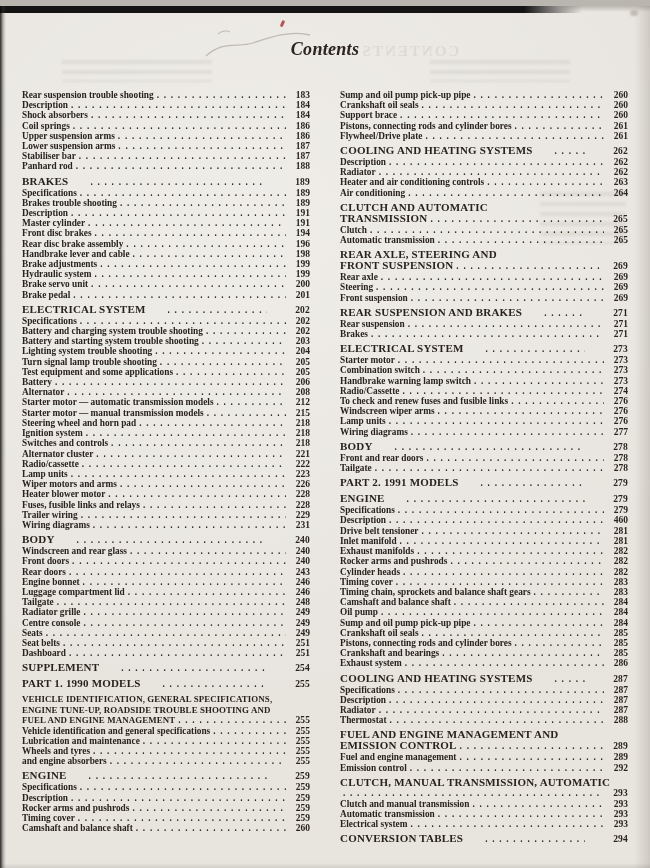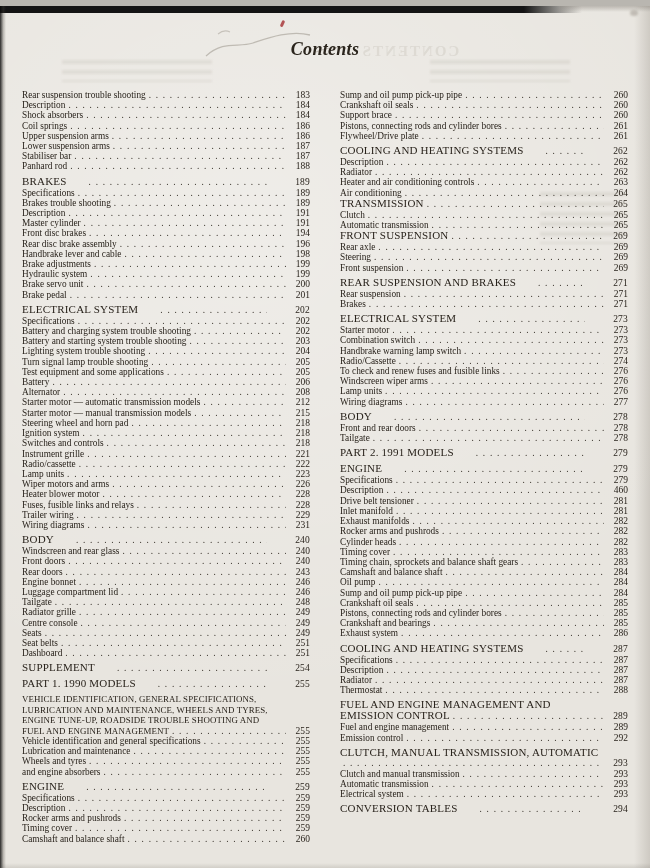--- a/index.html
+++ b/index.html
@@ -34,21 +34,21 @@
   .bleed.b2{left:430px;top:54px;width:140px;height:22px;}
   .bleed.b3{left:540px;top:186px;width:86px;height:52px;}
   
   .title{position:absolute;top:33px;left:0;right:0;margin:0;text-align:center;
     font-style:italic;font-weight:600;font-size:18px;color:#2b251d;letter-spacing:0.3px;}
   .ghost-title{position:absolute;top:37px;left:320px;width:180px;text-align:center;
     transform:scaleX(-1);font-weight:bold;font-size:15px;letter-spacing:2px;
     color:rgba(95,85,70,0.10);}
   
   .columns{position:absolute;top:84px;left:22px;display:flex;gap:30px;}
-  .col{width:288px;color:#29231c;font-weight:normal;font-size:9.3px;line-height:10.2px;}
+  .col{width:288px;color:#29231c;font-weight:bold;font-size:9.3px;line-height:10.2px;}
   .row{display:flex;align-items:baseline;}
   .row .label{white-space:nowrap;flex:0 0 auto;}
   .row .dots{flex:1 1 0;min-width:0;overflow:hidden;white-space:nowrap;
     font-size:9.3px;letter-spacing:1.2px;padding:0 3px;color:#2e2820;}
   .row .pnum{flex:0 0 auto;min-width:24px;text-align:right;font-size:9.5px;}
   .row.header{font-size:11px;line-height:11px;letter-spacing:0.2px;}
   .row.subheader{font-size:8.9px;line-height:10.4px;letter-spacing:0.1px;}
   .row.sect{margin-top:4px;gap:19px;}
 </style>
 </head>
@@ -242,21 +242,21 @@
           <span class="label">Ignition system</span>
           <span class="dots">. . . . . . . . . . . . . . . . . . . . . . . . . . . . . . . . . . . . . . . . . . . . . . . . . . . . . . . . . . . . </span>
           <span class="pnum">218</span>
         </div>
         <div class="row entry">
           <span class="label">Switches and controls</span>
           <span class="dots">. . . . . . . . . . . . . . . . . . . . . . . . . . . . . . . . . . . . . . . . . . . . . . . . . . . . . . . . . . . . </span>
           <span class="pnum">218</span>
         </div>
         <div class="row entry">
-          <span class="label">Instrument grille</span>
+          <span class="label">Alternator cluster</span>
           <span class="dots">. . . . . . . . . . . . . . . . . . . . . . . . . . . . . . . . . . . . . . . . . . . . . . . . . . . . . . . . . . . . </span>
           <span class="pnum">221</span>
         </div>
         <div class="row entry">
           <span class="label">Radio/cassette</span>
           <span class="dots">. . . . . . . . . . . . . . . . . . . . . . . . . . . . . . . . . . . . . . . . . . . . . . . . . . . . . . . . . . . . </span>
           <span class="pnum">222</span>
         </div>
         <div class="row entry">
           <span class="label">Lamp units</span>
@@ -355,23 +355,20 @@
         </div>
         <div class="row header sect">
           <span class="label">PART 1. 1990 MODELS</span>
           <span class="dots">. . . . . . . . . . . . . . . . . . . . . . . . . . . . . . . . . . . . . . . . . . . . . . . . . . . . . . . . . . . . </span>
           <span class="pnum">255</span>
         </div>
         <div class="row subheader sect">
           <span class="label">VEHICLE IDENTIFICATION, GENERAL SPECIFICATIONS,</span>
         </div>
         <div class="row subheader">
-          <span class="label">LUBRICATION AND MAINTENANCE, WHEELS AND TYRES,</span>
-        </div>
-        <div class="row subheader">
           <span class="label">ENGINE TUNE-UP, ROADSIDE TROUBLE SHOOTING AND</span>
         </div>
         <div class="row subheader">
           <span class="label">FUEL AND ENGINE MANAGEMENT</span>
           <span class="dots">. . . . . . . . . . . . . . . . . . . . . . . . . . . . . . . . . . . . . . . . . . . . . . . . . . . . . . . . . . . . </span>
           <span class="pnum">255</span>
         </div>
         <div class="row entry">
           <span class="label">Vehicle identification and general specifications</span>
           <span class="dots">. . . . . . . . . . . . . . . . . . . . . . . . . . . . . . . . . . . . . . . . . . . . . . . . . . . . . . . . . . . . </span>
@@ -467,34 +464,40 @@
         <div class="row entry">
           <span class="label">Heater and air conditioning controls</span>
           <span class="dots">. . . . . . . . . . . . . . . . . . . . . . . . . . . . . . . . . . . . . . . . . . . . . . . . . . . . . . . . . . . . </span>
           <span class="pnum">263</span>
         </div>
         <div class="row entry">
           <span class="label">Air conditioning</span>
           <span class="dots">. . . . . . . . . . . . . . . . . . . . . . . . . . . . . . . . . . . . . . . . . . . . . . . . . . . . . . . . . . . . </span>
           <span class="pnum">264</span>
         </div>
+        <div class="row header sect">
+          <span class="label">CLUTCH AND AUTOMATIC</span>
+        </div>
         <div class="row header">
           <span class="label">TRANSMISSION</span>
           <span class="dots">. . . . . . . . . . . . . . . . . . . . . . . . . . . . . . . . . . . . . . . . . . . . . . . . . . . . . . . . . . . . </span>
           <span class="pnum">265</span>
         </div>
         <div class="row entry">
           <span class="label">Clutch</span>
           <span class="dots">. . . . . . . . . . . . . . . . . . . . . . . . . . . . . . . . . . . . . . . . . . . . . . . . . . . . . . . . . . . . </span>
           <span class="pnum">265</span>
         </div>
         <div class="row entry">
           <span class="label">Automatic transmission</span>
           <span class="dots">. . . . . . . . . . . . . . . . . . . . . . . . . . . . . . . . . . . . . . . . . . . . . . . . . . . . . . . . . . . . </span>
           <span class="pnum">265</span>
+        </div>
+        <div class="row header sect">
+          <span class="label">REAR AXLE, STEERING AND</span>
         </div>
         <div class="row header">
           <span class="label">FRONT SUSPENSION</span>
           <span class="dots">. . . . . . . . . . . . . . . . . . . . . . . . . . . . . . . . . . . . . . . . . . . . . . . . . . . . . . . . . . . . </span>
           <span class="pnum">269</span>
         </div>
         <div class="row entry">
           <span class="label">Rear axle</span>
           <span class="dots">. . . . . . . . . . . . . . . . . . . . . . . . . . . . . . . . . . . . . . . . . . . . . . . . . . . . . . . . . . . . </span>
           <span class="pnum">269</span>

